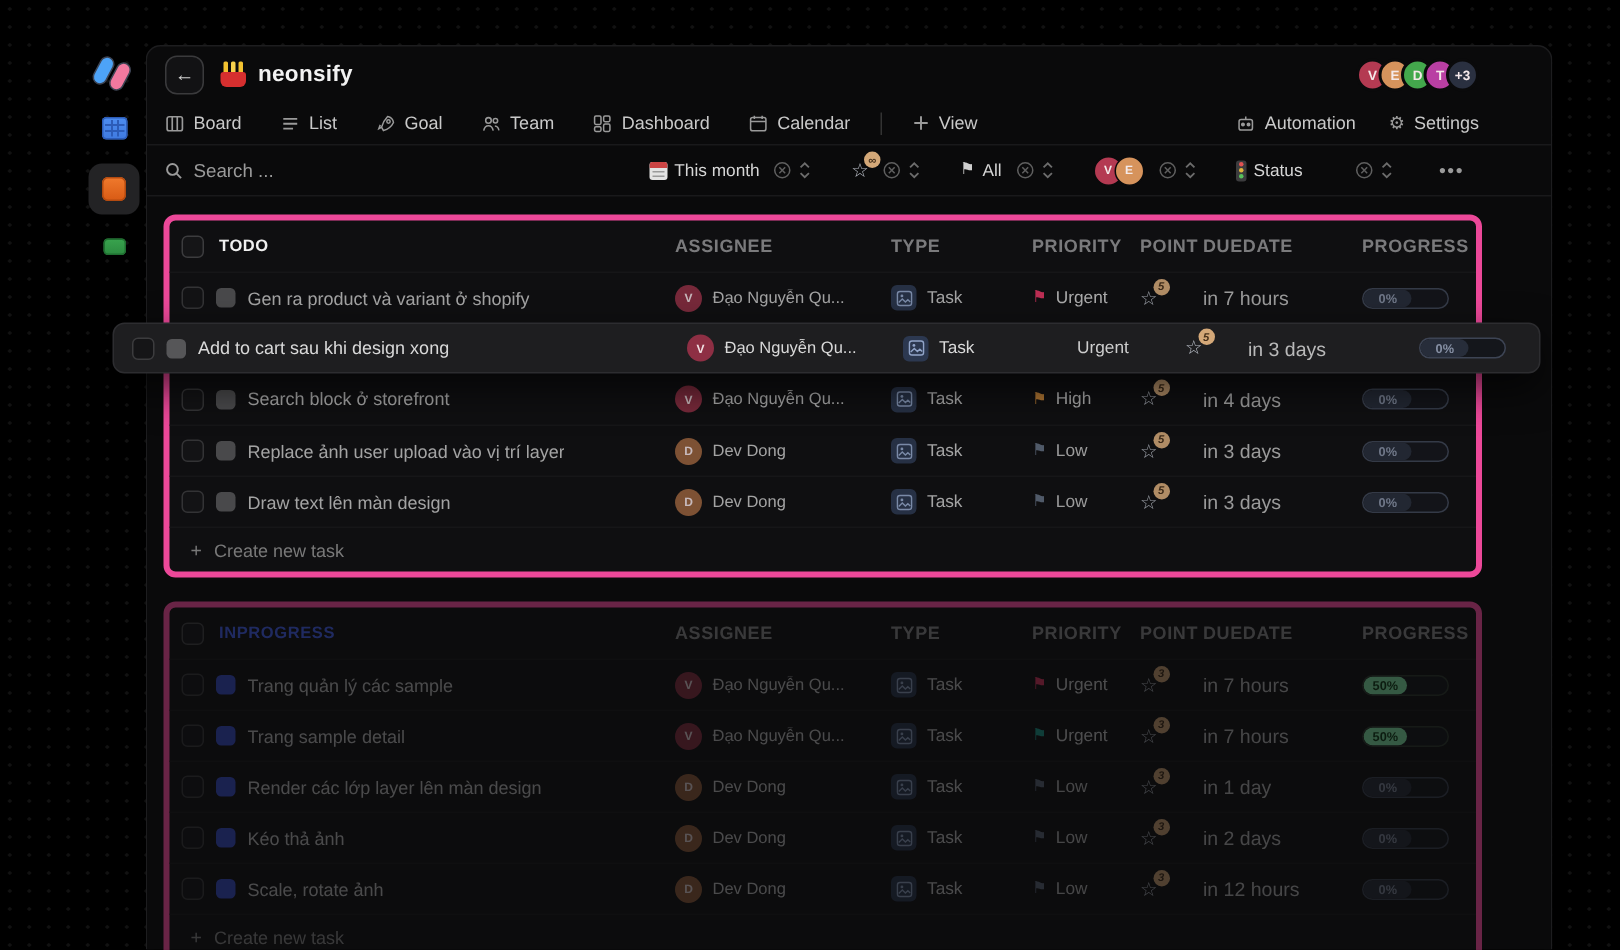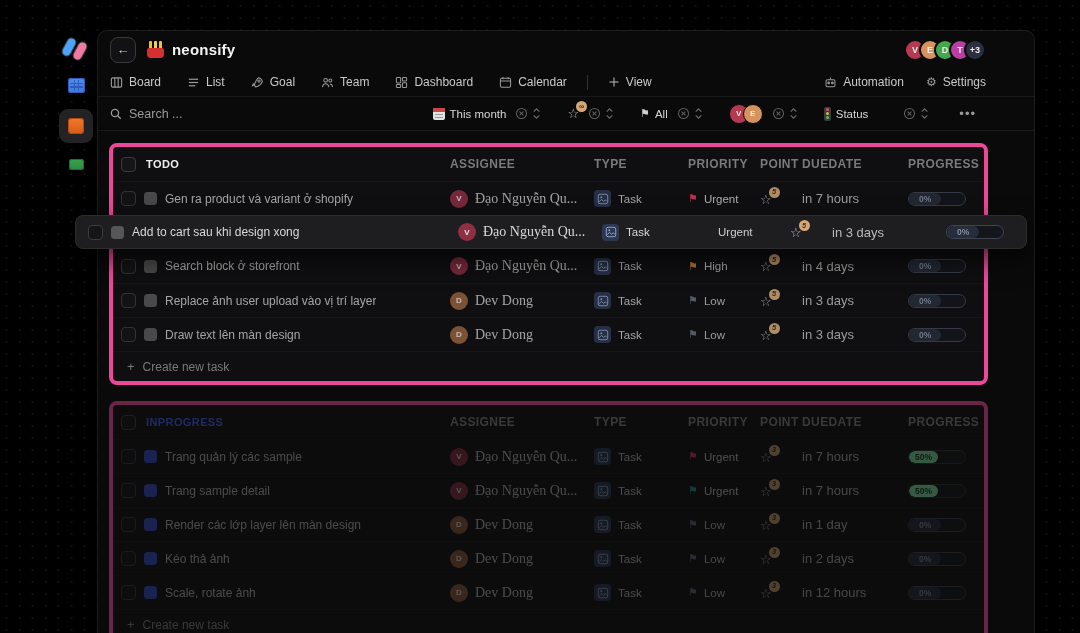--- a/index.html
+++ b/index.html
@@ -74,21 +74,21 @@
   .c-due { width:106px; }
   .c-progress { width:68px; }
   .sec-head { height:34px; }
   .sec-head .hlabel { font-size:12px; font-weight:bold; color:#7a7a7c; letter-spacing:.4px; }
   .sec-name { font-size:11px; font-weight:bold; color:#f0f0f0; letter-spacing:.4px; }
   .cb { width:15px; height:15px; border:1px solid #3c3c3e; border-radius:4px; background:#151517; flex:none; cursor:pointer; }
   .status-sq { width:13px; height:13px; border-radius:3.5px; flex:none; }
   .row { height:34px; border-top:1px solid #18181a; opacity:.82; cursor:pointer; }
   .row-title { font-size:12px; color:#c4c4c4; white-space:nowrap; overflow:hidden; text-overflow:ellipsis; }
   .asg-av { width:18px; height:18px; border-radius:50%; color:#f0dfe2; font-size:8px; font-weight:bold; display:flex; align-items:center; justify-content:center; flex:none; }
-  .asg-name { font-size:14px; color:#c4c4c4; white-space:nowrap; overflow:hidden; text-overflow:ellipsis;font-family:Liberation Serif, serif; }
+  .asg-name { font-size:11px; color:#c4c4c4; white-space:nowrap; overflow:hidden; text-overflow:ellipsis; }
   .type-ic { width:17px; height:17px; border-radius:4px; background:#2c3850; display:flex; align-items:center; justify-content:center; flex:none; }
   .type-label { font-size:11.5px; color:#c4c4c4; }
   .pr-label { font-size:11.5px; }
   .due-label { font-size:13px; color:#b9b9b9; }
   .pill { width:58px; height:14px; border:1px solid #3d4454; border-radius:8px; background:#14161b; overflow:hidden; display:block; }
   .pill .fill { height:100%; display:flex; align-items:center; justify-content:center; font-size:8.5px; font-weight:bold; border-radius:7px; }
   .pill.zero .fill { width:58%; background:#272d3a; color:#8690a4; }
   .pill.half { border-color:#2e3a2e; }
   .pill.half .fill { width:52%; background:#86efac; color:#123f1b; }
   .row.dragged { opacity:1; position:relative; z-index:6; margin-left:-38px; margin-right:-43px; height:34px; background:#1e1e20; border:1px solid #2d2d30; border-radius:8px; box-shadow:0 10px 26px rgba(0,0,0,.65); padding:0 12px; }

